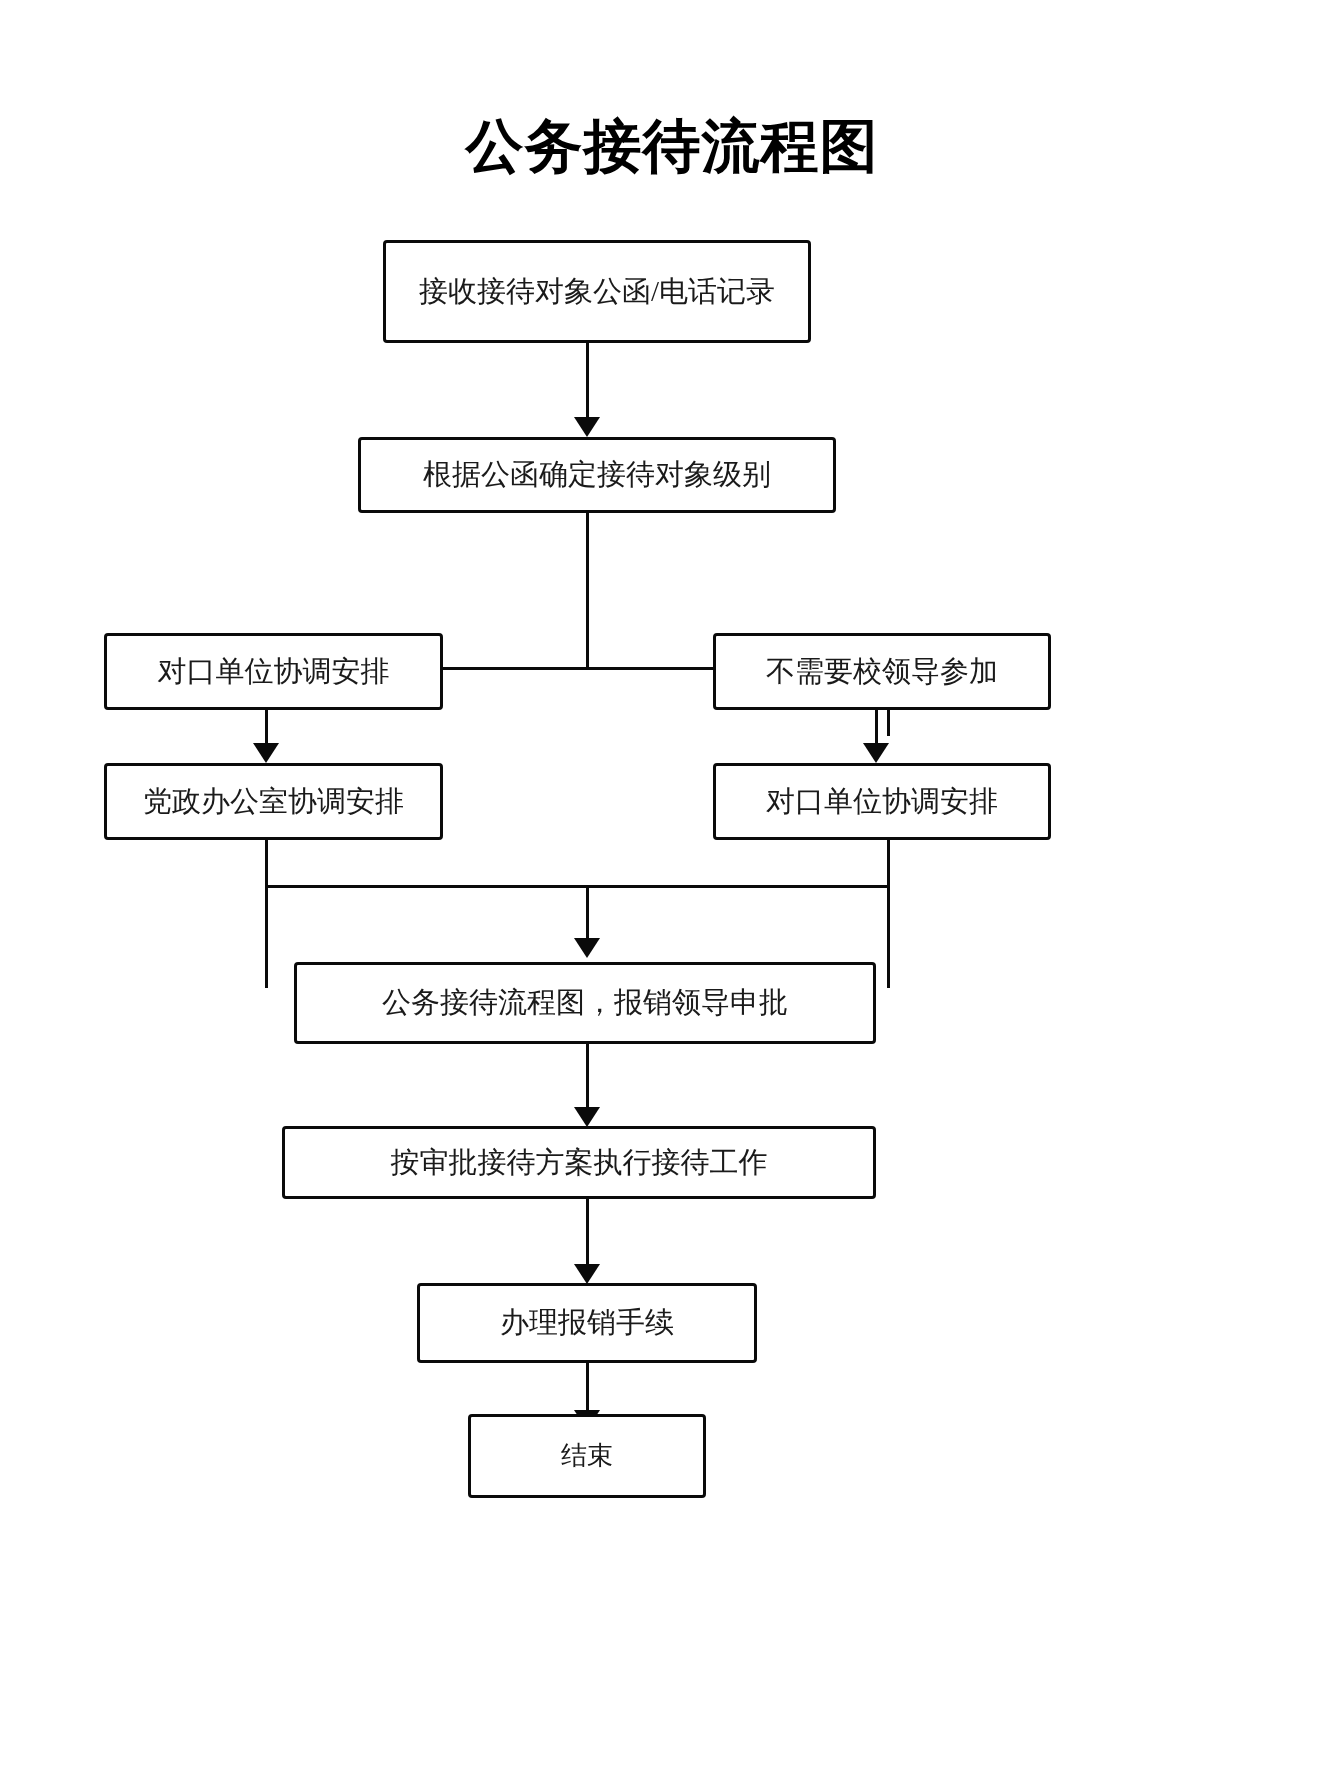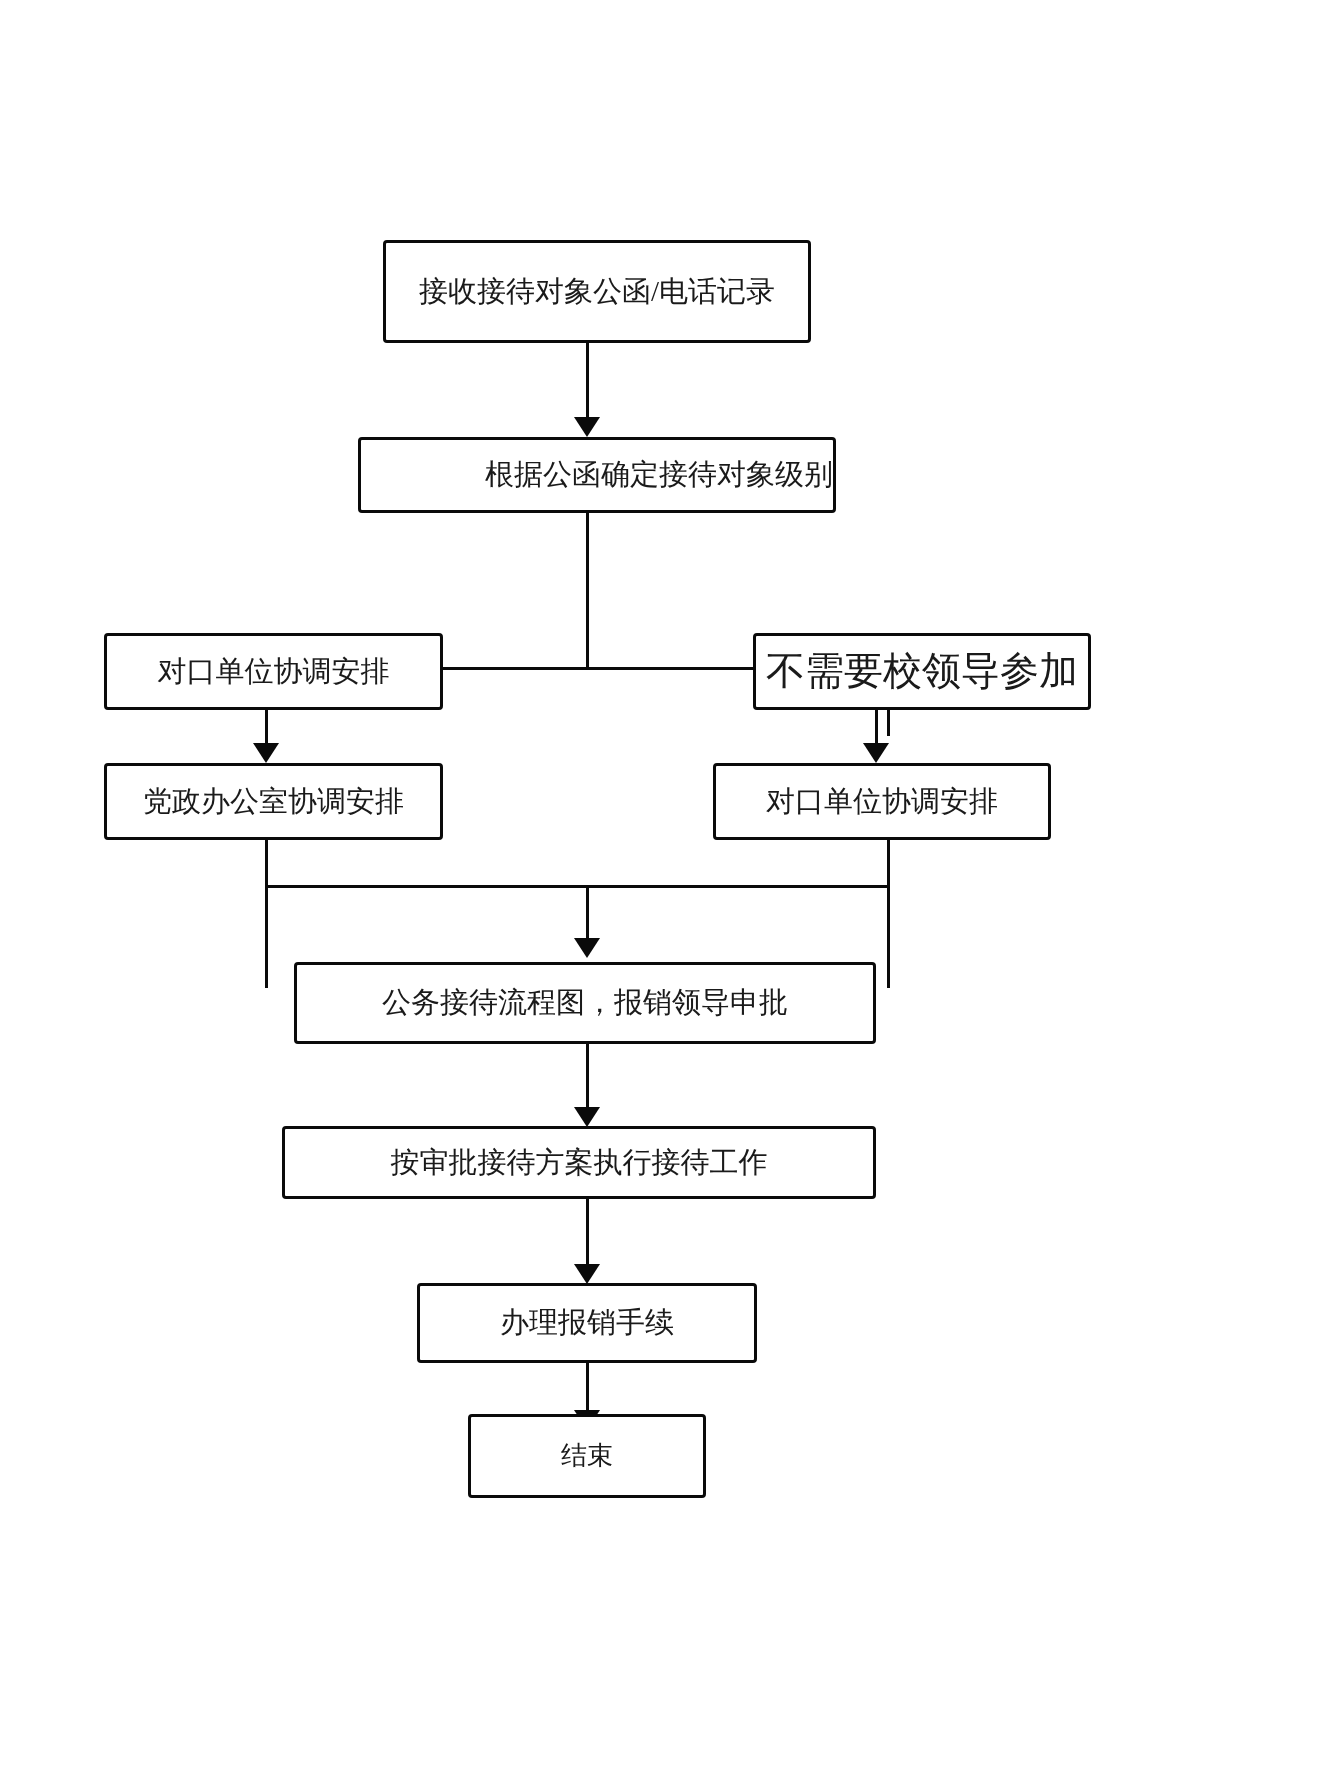--- a/index.html
+++ b/index.html
@@ -63,45 +63,46 @@
     border-left: 13px solid transparent;
     border-right: 13px solid transparent;
     border-top: 20px solid #0a0a0a;
   }
 </style>
 </head>
 <body>
 
 <div id="page">
 
+  <div class="title">公务接待流程图</div>
 
   <div class="node" style="left:383px; top:240px; width:428px; height:103px; font-size:29px;">
     <span class="node-text">接收接待对象公函/电话记录</span>
   </div>
 
   <div class="vline" style="left:586px; top:343px; height:78px;"></div>
   <div class="arrowhead" style="left:574px; top:417px;"></div>
 
-  <div class="node" style="left:358px; top:437px; width:478px; height:76px; font-size:29px;justify-content:flex-end;">
+  <div class="node" style="left:358px; top:437px; width:478px; height:76px; font-size:29px;">
     <span class="node-text">根据公函确定接待对象级别</span>
   </div>
 
   <div class="vline" style="left:586px; top:513px; height:157px;"></div>
 
   <div class="hline" style="left:265px; top:667px; width:625px;"></div>
 
   <div class="vline" style="left:265px; top:667px; height:69px;"></div>
 
   <div class="vline" style="left:887px; top:667px; height:69px;"></div>
 
   <div class="node" style="left:104px; top:633px; width:339px; height:77px; font-size:29px;">
     <span class="node-text">对口单位协调安排</span>
   </div>
 
-  <div class="node" style="left:713px; top:633px; width:338px; height:77px; font-size:39px;margin-left:40px;">
+  <div class="node" style="left:713px; top:633px; width:338px; height:77px; font-size:29px;">
     <span class="node-text">不需要校领导参加</span>
   </div>
 
   <div class="vline" style="left:265px; top:710px; height:39px;"></div>
   <div class="arrowhead" style="left:253px; top:743px;"></div>
 
   <div class="vline" style="left:875px; top:710px; height:39px;"></div>
   <div class="arrowhead" style="left:863px; top:743px;"></div>
 
   <div class="node" style="left:104px; top:763px; width:339px; height:77px; font-size:29px;">

